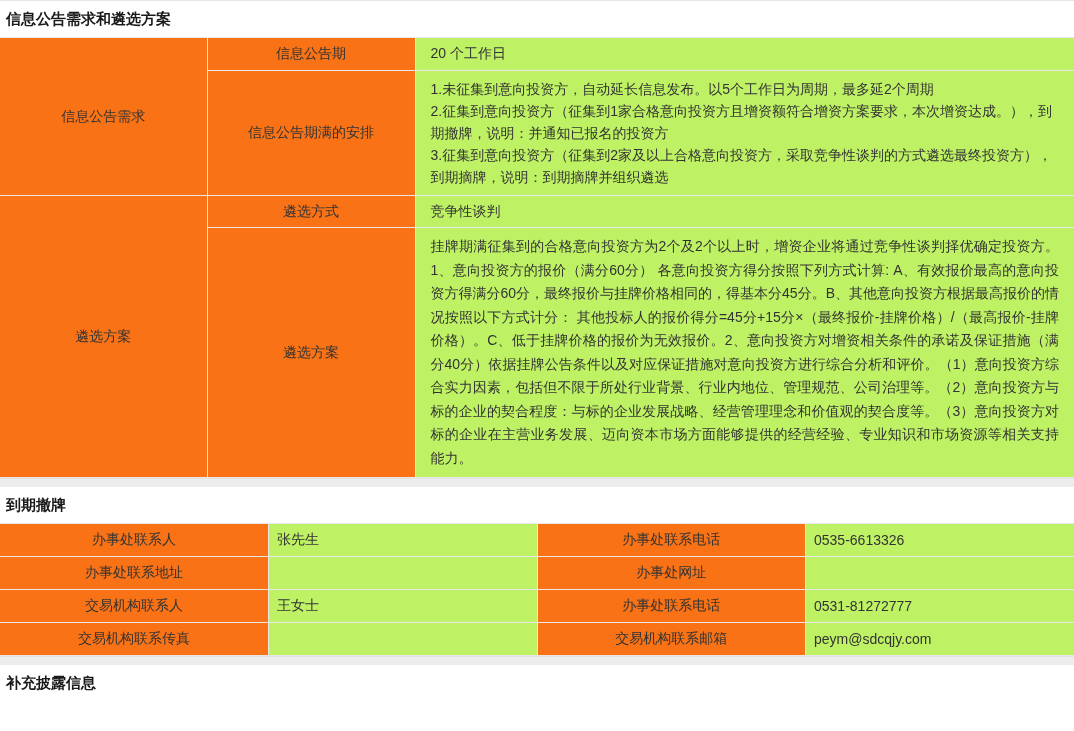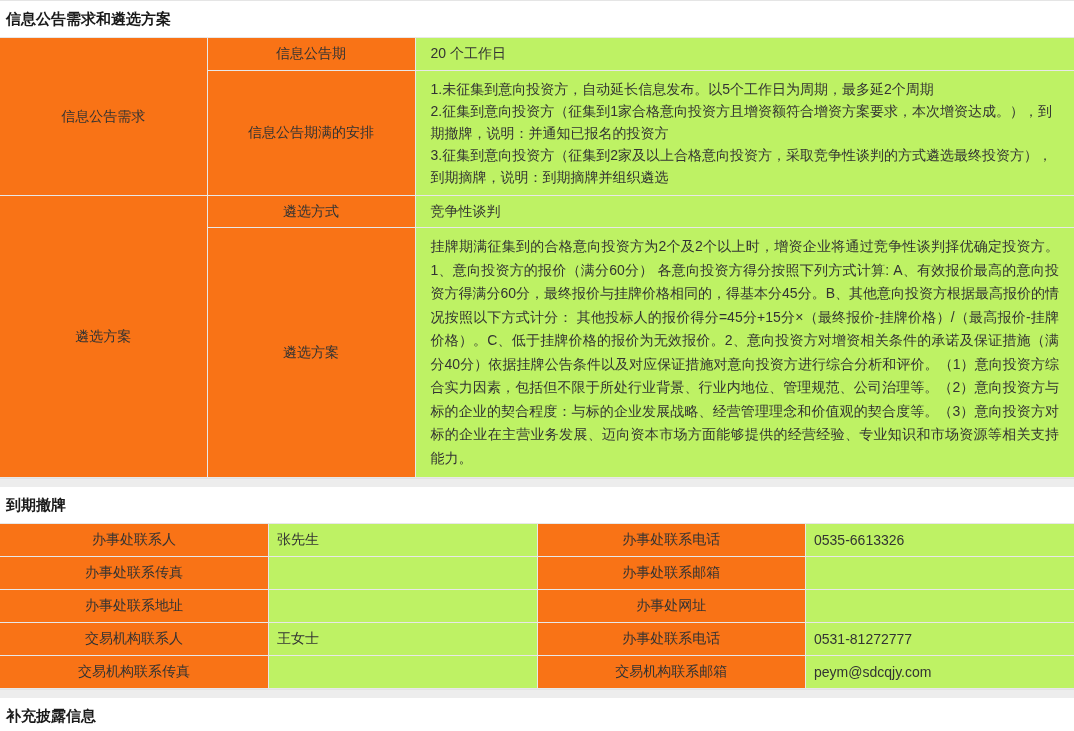--- a/index.html
+++ b/index.html
@@ -127,26 +127,20 @@
           <col style="width:25%">
         </colgroup>
       <tbody>
         <tr>
           <td class="label">办事处联系人</td>
           <td class="value">张先生</td>
           <td class="label">办事处联系电话</td>
           <td class="value">0535-6613326</td>
         </tr>
         <tr>
-          <td class="label">办事处联系传真</td>
-          <td class="value"></td>
-          <td class="label">办事处联系邮箱</td>
-          <td class="value"></td>
-        </tr>
-        <tr>
           <td class="label">办事处联系地址</td>
           <td class="value"></td>
           <td class="label">办事处网址</td>
           <td class="value"></td>
         </tr>
         <tr>
           <td class="label">交易机构联系人</td>
           <td class="value">王女士</td>
           <td class="label">办事处联系电话</td>
           <td class="value">0531-81272777</td>

